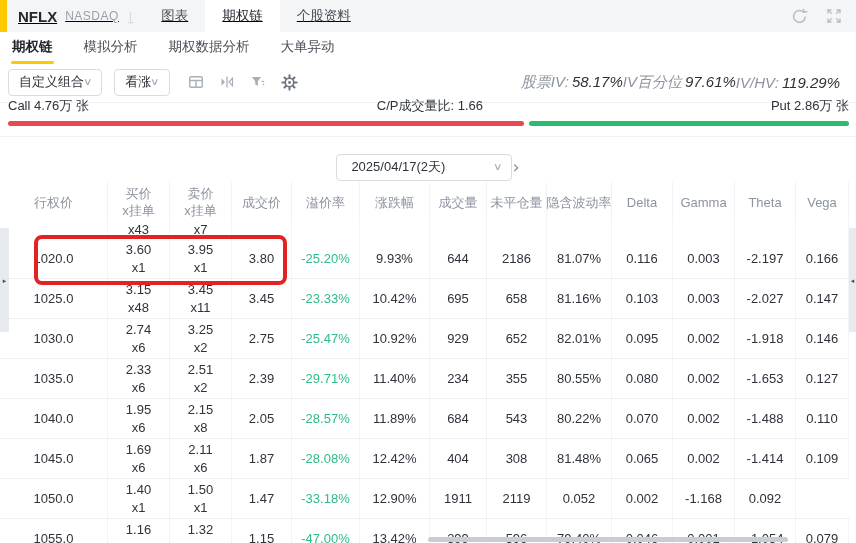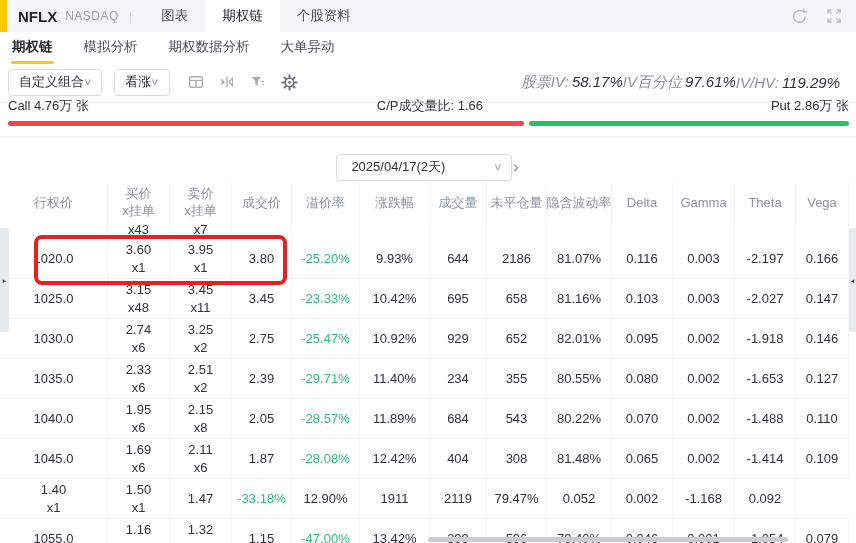--- a/index.html
+++ b/index.html
@@ -6,21 +6,21 @@
     --cols: 108px 62px 62px 60px 68px 70px 57px 60px 65px 61px 62px 61px 53px;
     --accent-yellow:#fcca00; --bar-red:#e9494f; --bar-green:#2abd6e;
     --down-green:#2ebd85; --highlight-red:#e32222; --topbar-bg:#f4f5f7;
   }
   *{margin:0;padding:0;box-sizing:border-box;}
   html,body{width:856px;height:543px;overflow:hidden;}
   body{font-family:"Liberation Sans","DejaVu Sans",sans-serif;background:#fff;position:relative;}
   .app{position:absolute;inset:0;width:856px;height:543px;overflow:hidden;background:#fff;}
 
   
-  .topbar{position:absolute;top:0;left:0;right:0;height:32px;background:var(--topbar-bg);display:flex;align-items:center;}
+  .topbar{position:absolute;top:0;left:0;right:0;height:32px;background:var(--topbar-bg);display:flex;align-items:center;text-decoration:underline;}
   .accent-stripe{position:absolute;left:0;top:0;width:7px;height:32px;background:var(--accent-yellow);}
   .symbol{margin-left:18px;font-weight:bold;font-size:15px;color:#24272e;}
   .exchange{margin-left:8px;font-size:12px;color:#9aa0ab;letter-spacing:.5px;}
   .tb-sep{margin-left:10px;color:#d5d8dd;font-size:13px;}
   .top-tabs{display:flex;margin-left:12px;height:32px;}
   .top-tab{padding:0 17px;line-height:32px;font-size:13.5px;color:#4a4e57;cursor:pointer;white-space:nowrap;}
   .top-tab.active{background:#fff;color:#24272e;}
   .top-actions{margin-left:auto;display:flex;gap:18px;margin-right:14px;align-items:center;}
   .top-actions svg{display:block;cursor:pointer;}
 
@@ -510,20 +510,23 @@
             <span>0.002</span>
           </div>
     <div class="cell">
             <span>-1.414</span>
           </div>
     <div class="cell">
             <span>0.109</span>
           </div>
   </div>
         <div class="row">
+    <div class="cell">
+            <span>1050.0</span>
+          </div>
     <div class="cell two">
             <span>1.40</span>
             <span>x1</span>
           </div>
     <div class="cell two">
             <span>1.50</span>
             <span>x1</span>
           </div>
     <div class="cell">
             <span>1.47</span>
@@ -534,23 +537,20 @@
     <div class="cell">
             <span>12.90%</span>
           </div>
     <div class="cell">
             <span>1911</span>
           </div>
     <div class="cell">
             <span>2119</span>
           </div>
     <div class="cell">
-            <span>79.47%</span>
-          </div>
-    <div class="cell">
             <span>0.052</span>
           </div>
     <div class="cell">
             <span>0.002</span>
           </div>
     <div class="cell">
             <span>-1.168</span>
           </div>
     <div class="cell">
             <span>0.092</span>

